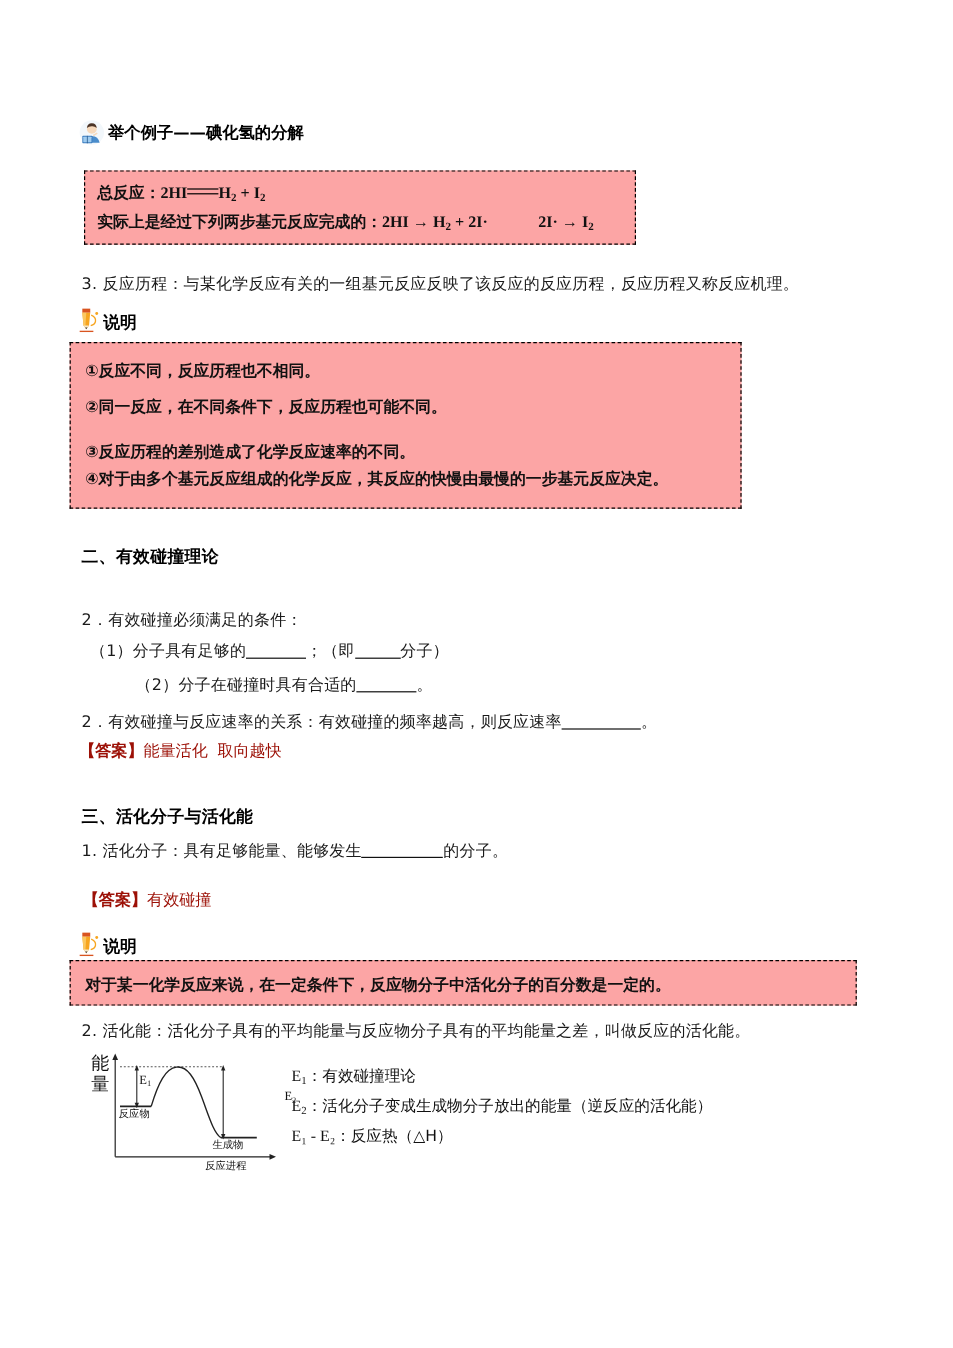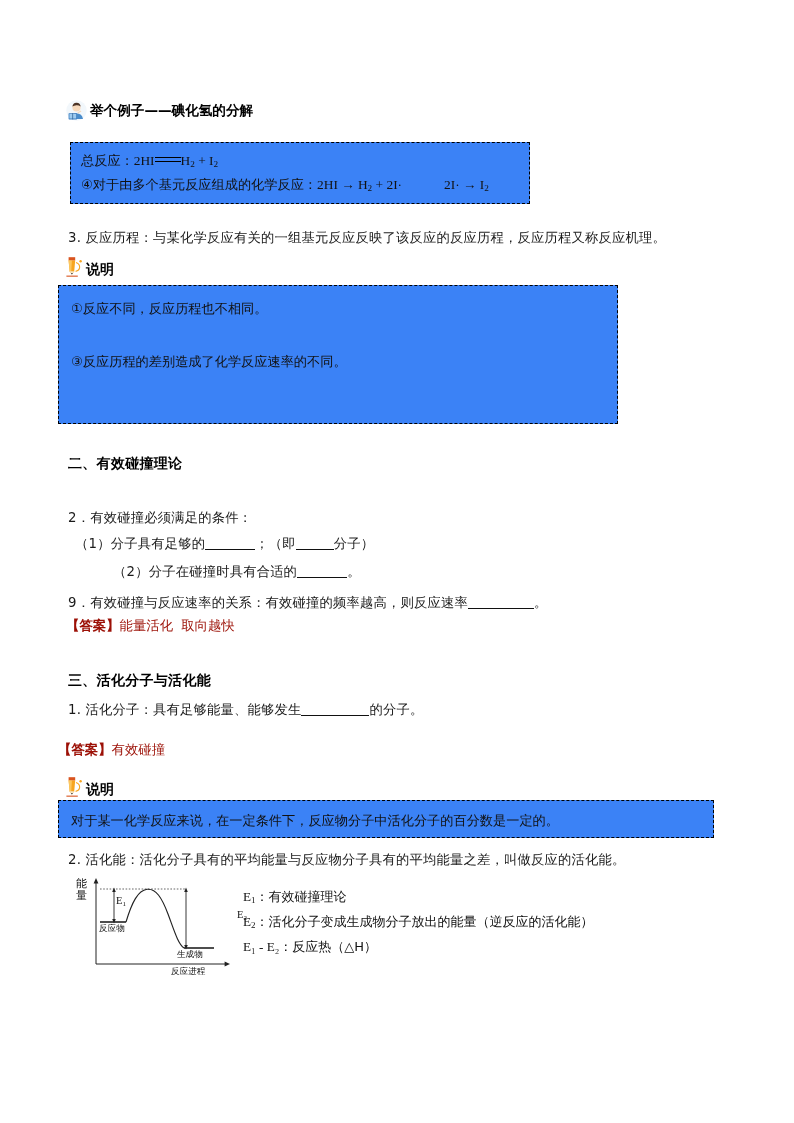--- a/index.html
+++ b/index.html
@@ -76,21 +76,22 @@
     white-space: nowrap;
     line-height: 1;
     padding-bottom: 2px;
   }
 
   
   .dbox {
     position: absolute;
     border: 1px dashed #000000;
     box-sizing: border-box;
-    background: #3b82f6;
+    background: #fca5a5;
+    font-weight: bold;
   }
   .dbox .line {
     position: absolute;
     white-space: nowrap;
     font-family: "DejaVu Sans", "Liberation Sans", sans-serif;
     font-size: 13.2px;
     color: #111;
   }
 
   
@@ -171,21 +172,21 @@
     color: #111;
     white-space: nowrap;
   }
   .diagram .elabel sub { font-size: 7px; vertical-align: -0.25em; }
   .axis-label-v {
     position: absolute;
     left: 2px;
     top: 2px;
     width: 11px;
     font-family: "DejaVu Sans", "Liberation Sans", sans-serif;
-    font-size: 11px;
+    font-size: 15px;
     line-height: 1.1;
     color: #111;
     text-align: center;
   }
 
   
   .edesc {
     position: absolute;
     font-family: "DejaVu Sans", "Liberation Sans", sans-serif;
     font-size: 13px;
@@ -217,21 +218,21 @@
       </svg>
     </span>
     <span class="label">举个例子——碘化氢的分解</span>
   </div>
 
   <div class="dbox" style="left:70px; top:142px; width:460px; height:62px;">
     <div class="line" style="left:10px; top:9px;">
       <span>总反应：</span><span class="sci">2HI<span class="eqq"></span>H<sub>2</sub>&nbsp;+ I<sub>2</sub></span>
     </div>
     <div class="line" style="left:10px; top:33px;">
-      <span>④对于由多个基元反应组成的化学反应：</span><span class="sci">2HI → H<sub>2</sub> + 2I·</span><span style="display:inline-block;width:42px"></span><span class="sci">2I· → I<sub>2</sub></span>
+      <span>实际上是经过下列两步基元反应完成的：</span><span class="sci">2HI → H<sub>2</sub> + 2I·</span><span style="display:inline-block;width:42px"></span><span class="sci">2I· → I<sub>2</sub></span>
     </div>
   </div>
 
   <div class="abs cn" style="left:68px; top:228px;">3. 反应历程：与某化学反应有关的一组基元反应反映了该反应的反应历程，反应历程又称反应机理。</div>
 
   <div class="abs note-head" style="left:64px; top:256px;">
     <span class="icon-pencil">
       <svg width="20" height="22" viewBox="0 0 20 22">
         <rect x="4.6" y="1.2" width="6.6" height="3.4" fill="#d9541f"></rect>
         <path d="M4.6 4.6 L11.2 4.6 L10.2 15.2 L7.9 18.4 L5.6 15.2 Z" fill="#f7a51f"></path>
@@ -241,51 +242,53 @@
         <path d="M12 6.6 Q16 8.2 15.6 11.6 Q15.3 14.4 11.6 15.4" fill="none" stroke="#f7a51f" stroke-width="1.1"></path>
         <circle cx="16.6" cy="5.2" r="1.2" fill="#f7a51f"></circle>
         <rect x="2.4" y="19.6" width="11.4" height="1.1" fill="#d9541f"></rect>
       </svg>
     </span>
     <span class="label">说明</span>
   </div>
 
   <div class="dbox" style="left:58px; top:285px; width:560px; height:139px;">
     <div class="line" style="left:12px; top:14px;">①反应不同，反应历程也不相同。</div>
-    <div class="line" style="left:12px; top:67px;">③反应历程的差别造成了化学反应速率的不同。</div>
+    <div class="line" style="left:12px; top:44px;">②同一反应，在不同条件下，反应历程也可能不同。</div>
+    <div class="line" style="left:12px; top:82px;">③反应历程的差别造成了化学反应速率的不同。</div>
+    <div class="line" style="left:12px; top:104px;">④对于由多个基元反应组成的化学反应，其反应的快慢由最慢的一步基元反应决定。</div>
   </div>
 
   <div class="sec-head" style="left:68px; top:455px;">二、有效碰撞理论</div>
 
 
   <div class="abs cn" style="left:68px; top:508px;">2．有效碰撞必须满足的条件：</div>
 
   <div class="abs cn" style="left:75px; top:534px;">
     <span>（1）分子具有足够的</span><span class="blank b-l"></span><span>；（即</span><span class="blank b-m"></span><span>分子）</span>
   </div>
 
   <div class="abs cn" style="left:75px; top:562px;margin-left:38px;">
     <span>（2）分子在碰撞时具有合适的</span><span class="blank b-l"></span><span>。</span>
   </div>
 
   <div class="abs cn" style="left:68px; top:593px;">
-    <span>9．有效碰撞与反应速率的关系：有效碰撞的频率越高，则反应速率</span><span class="blank b-xl"></span><span>。</span>
+    <span>2．有效碰撞与反应速率的关系：有效碰撞的频率越高，则反应速率</span><span class="blank b-xl"></span><span>。</span>
   </div>
 
   <div class="answer" style="left:66px; top:617px;font-family:Liberation Mono, monospace;">
     <span class="tag">【答案】</span><span>能量活化  取向越快</span>
   </div>
 
   <div class="sec-head" style="left:68px; top:672px;">三、活化分子与活化能</div>
 
   <div class="abs cn" style="left:68px; top:700px;">
     <span>1. 活化分子：具有足够能量、能够发生</span><span class="blank" style="width:68px"></span><span>的分子。</span>
   </div>
 
-  <div class="answer" style="left:58px; top:741px;">
+  <div class="answer" style="left:69px; top:741px;">
     <span class="tag">【答案】</span><span>有效碰撞</span>
   </div>
 
   <div class="abs note-head" style="left:64px; top:776px;">
     <span class="icon-pencil">
       <svg width="20" height="22" viewBox="0 0 20 22">
         <rect x="4.6" y="1.2" width="6.6" height="3.4" fill="#d9541f"></rect>
         <path d="M4.6 4.6 L11.2 4.6 L10.2 15.2 L7.9 18.4 L5.6 15.2 Z" fill="#f7a51f"></path>
         <path d="M4.6 4.6 L7.9 4.6 L7.2 15.8 L5.6 15.2 Z" fill="#fbc760"></path>
         <path d="M5.6 15.2 L10.2 15.2 L7.9 18.4 Z" fill="#f6e6c7"></path>

